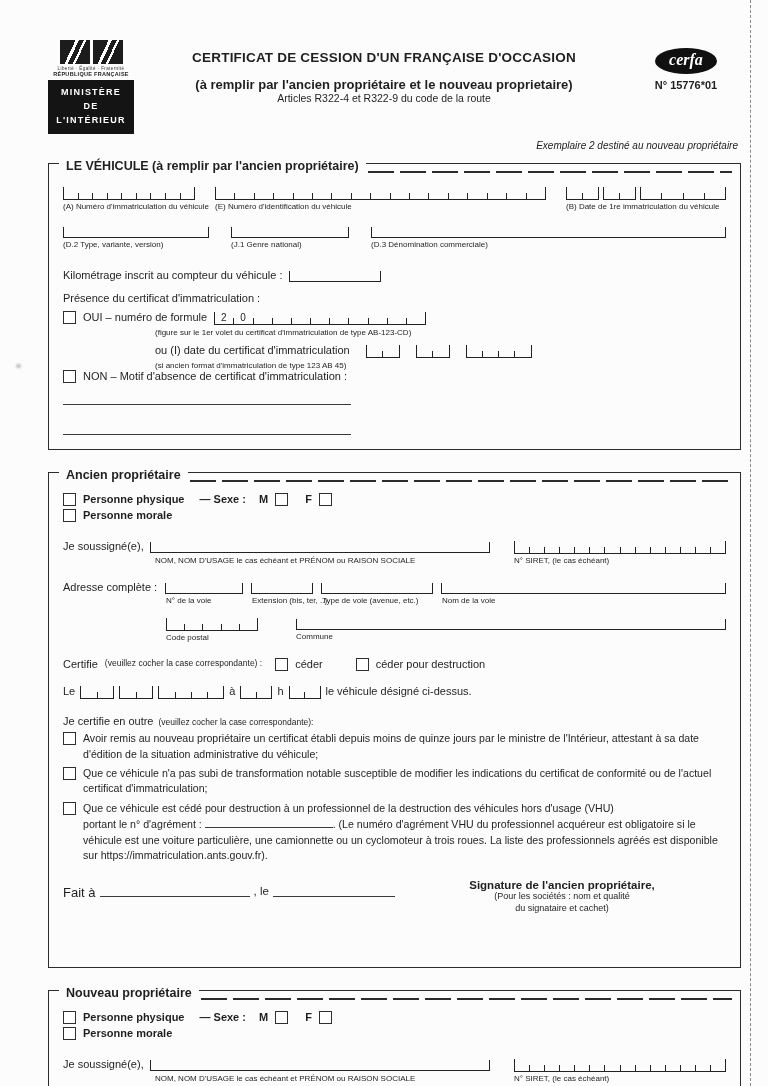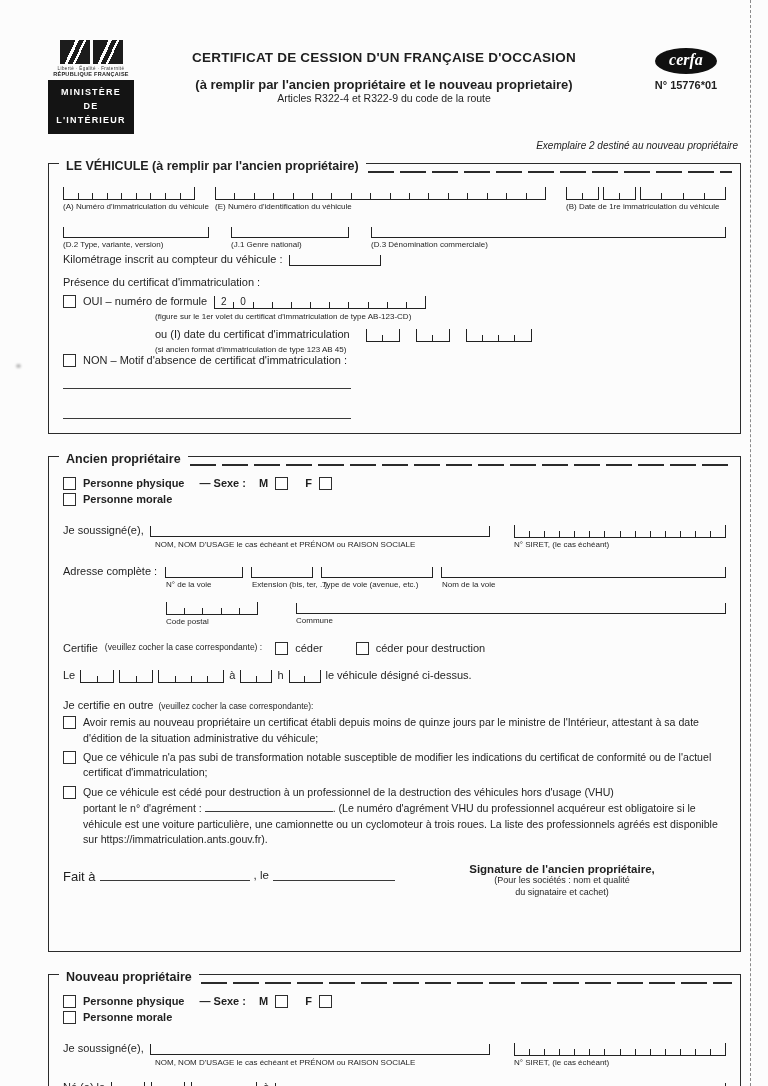--- a/index.html
+++ b/index.html
@@ -167,21 +167,21 @@
         <div class="fg" style="width:118px;">
           <span class="wline" style="width:100%;"></span>
           <span class="cap">(J.1 Genre national)</span>
         </div>
         <div class="fg" style="flex:1;">
           <span class="wline" style="width:100%;"></span>
           <span class="cap">(D.3 Dénomination commerciale)</span>
         </div>
       </div>
 
-      <div class="row" style="margin-top:4px;gap:6px;">
+      <div class="row" style="margin-top:20px;gap:6px;">
         <span class="lbl">Kilométrage inscrit au compteur du véhicule :</span>
         <span class="wline" style="width:92px;"></span>
       </div>
 
       <div class="lbl" style="margin-top:10px;">Présence du certificat d'immatriculation :</div>
 
       <div style="display:flex;margin-top:7px;flex-direction:column;">
         <div style="flex:1;">
           <div class="row" style="gap:7px;">
             <span class="cb"></span>

